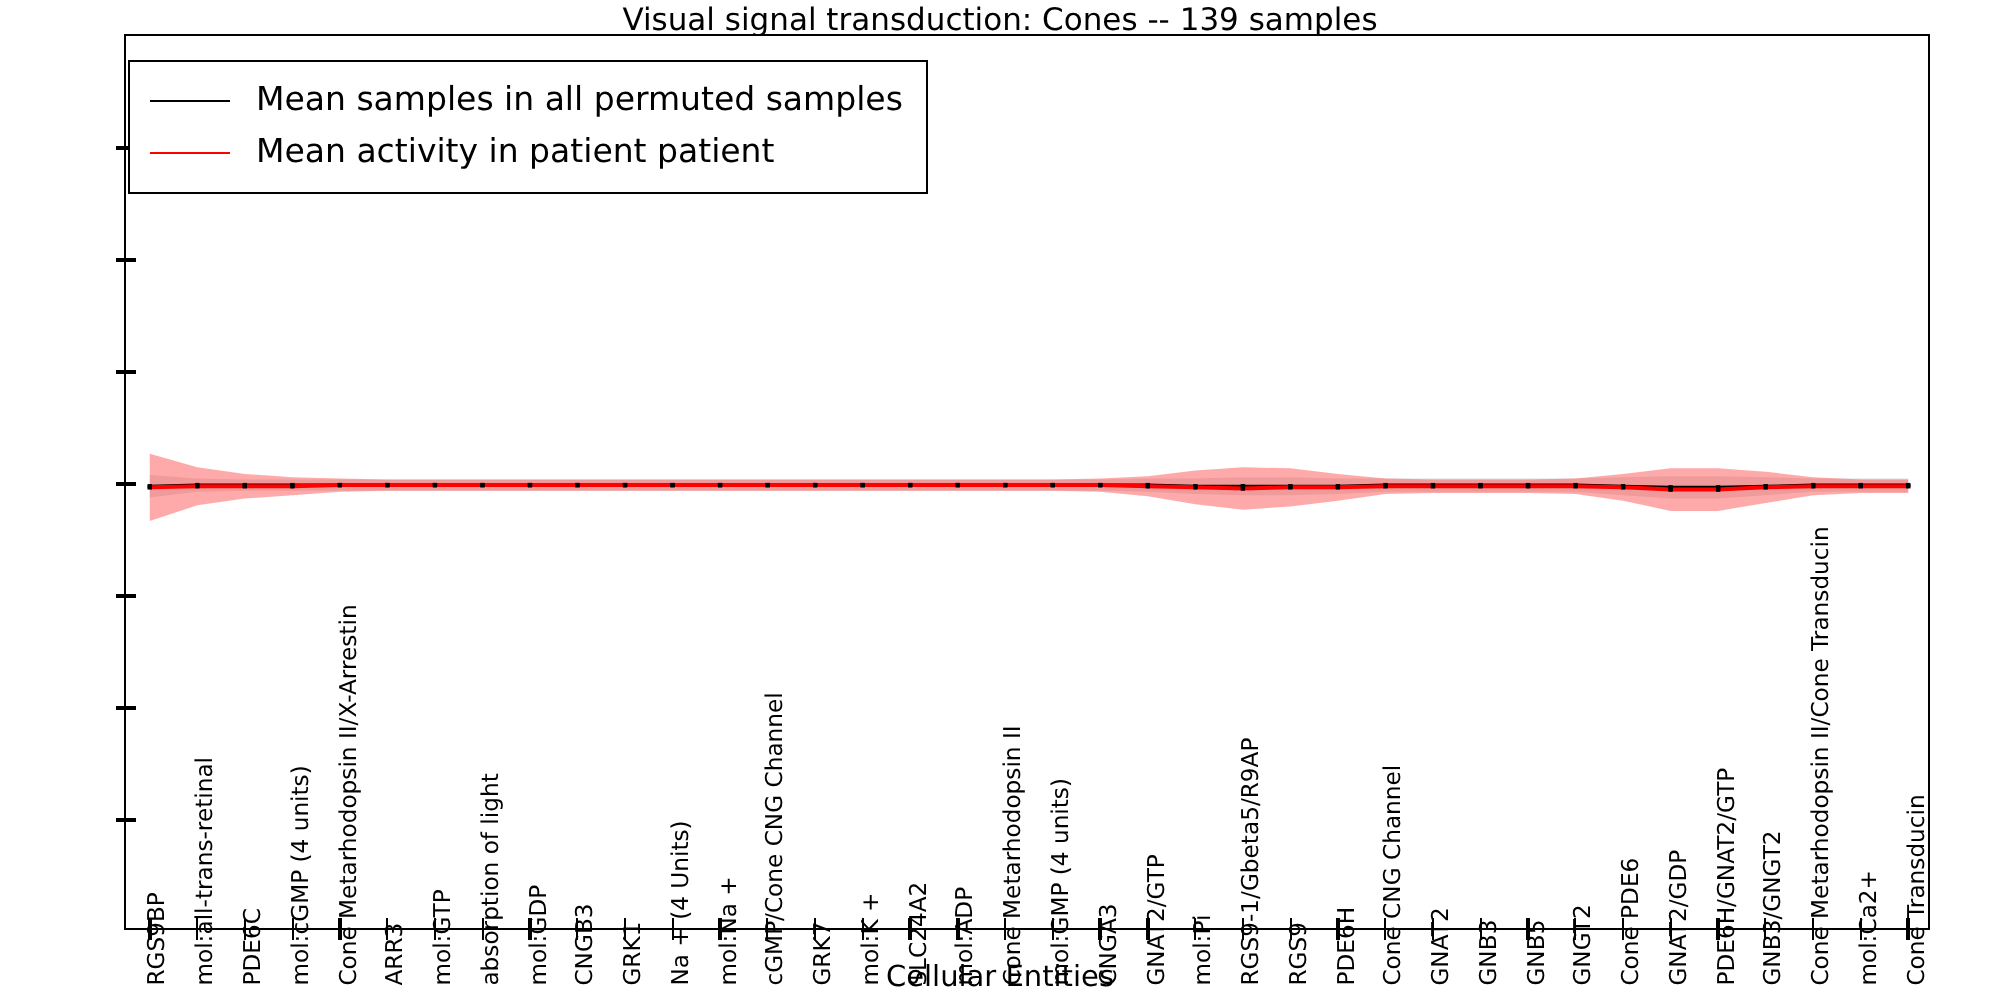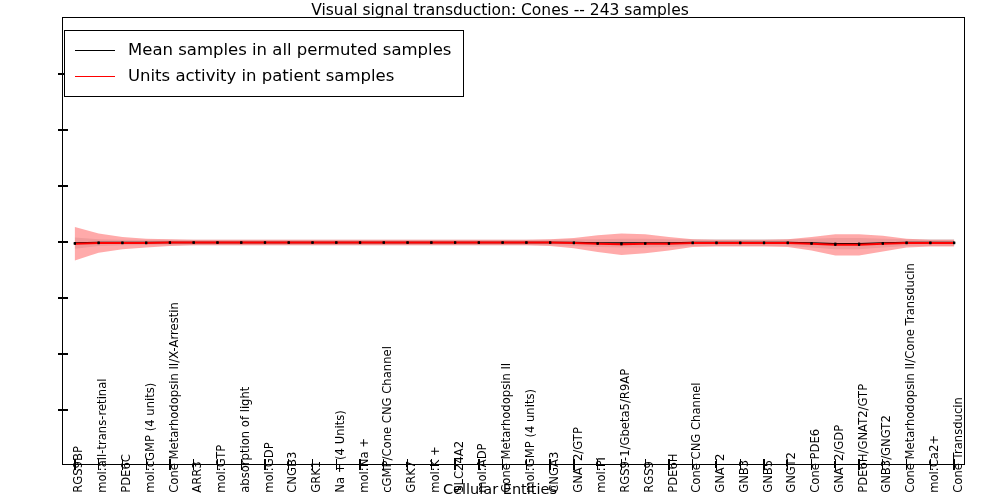--- a/index.html
+++ b/index.html
@@ -45,21 +45,21 @@
   .legtext{font-size:16.5px;line-height:1;white-space:nowrap;}
 
   
   #series{position:absolute;left:0;top:0;width:903px;height:448px;}
 </style>
 </head>
 <body>
 
 <div id="stage">
 
-  <div id="title">Visual signal transduction: Cones -- 243 samples</div>
+  <div id="title">Visual signal transduction: Cones -- 139 samples</div>
 
   <div id="xlabel">Cellular Entities</div>
 
   <div id="plot">
 
     <div id="yticks-layer">
         <div class="ytickmark" style="top: 391.35px;"></div>
         <div class="ytickmark inner" style="top: 391.35px;"></div>
         <div class="ytickmark" style="top: 335.35px;"></div>
         <div class="ytickmark inner" style="top: 335.35px;"></div>
@@ -276,18 +276,18 @@
         </svg>
     </div>
 
     <div id="legend">
       <div class="legrow">
         <span class="legline"></span>
         <span class="legtext">Mean samples in all permuted samples</span>
       </div>
       <div class="legrow">
         <span class="legline red"></span>
-        <span class="legtext">Units activity in patient samples</span>
+        <span class="legtext">Mean activity in patient patient</span>
       </div>
     </div>
 
   </div>
 </div>
 
 </body></html>

